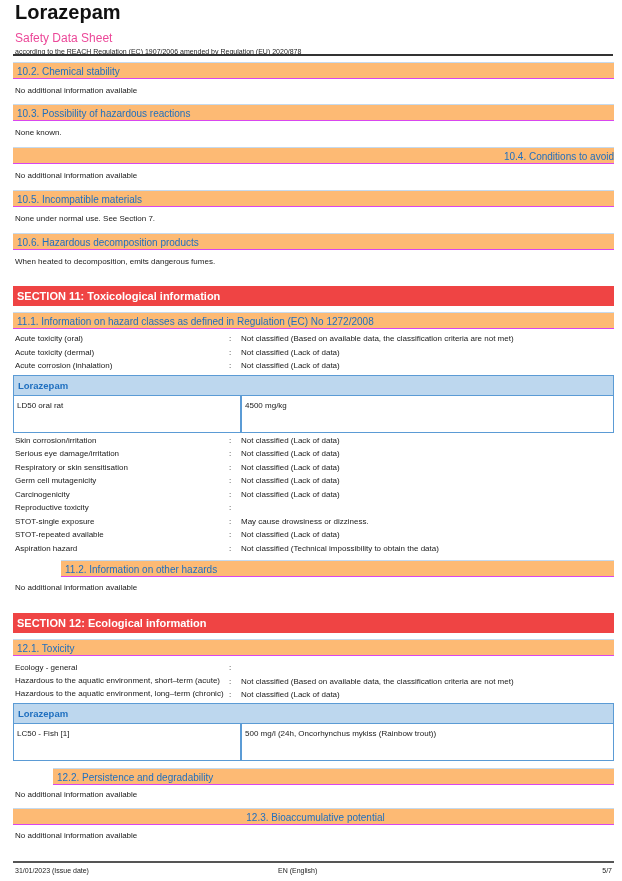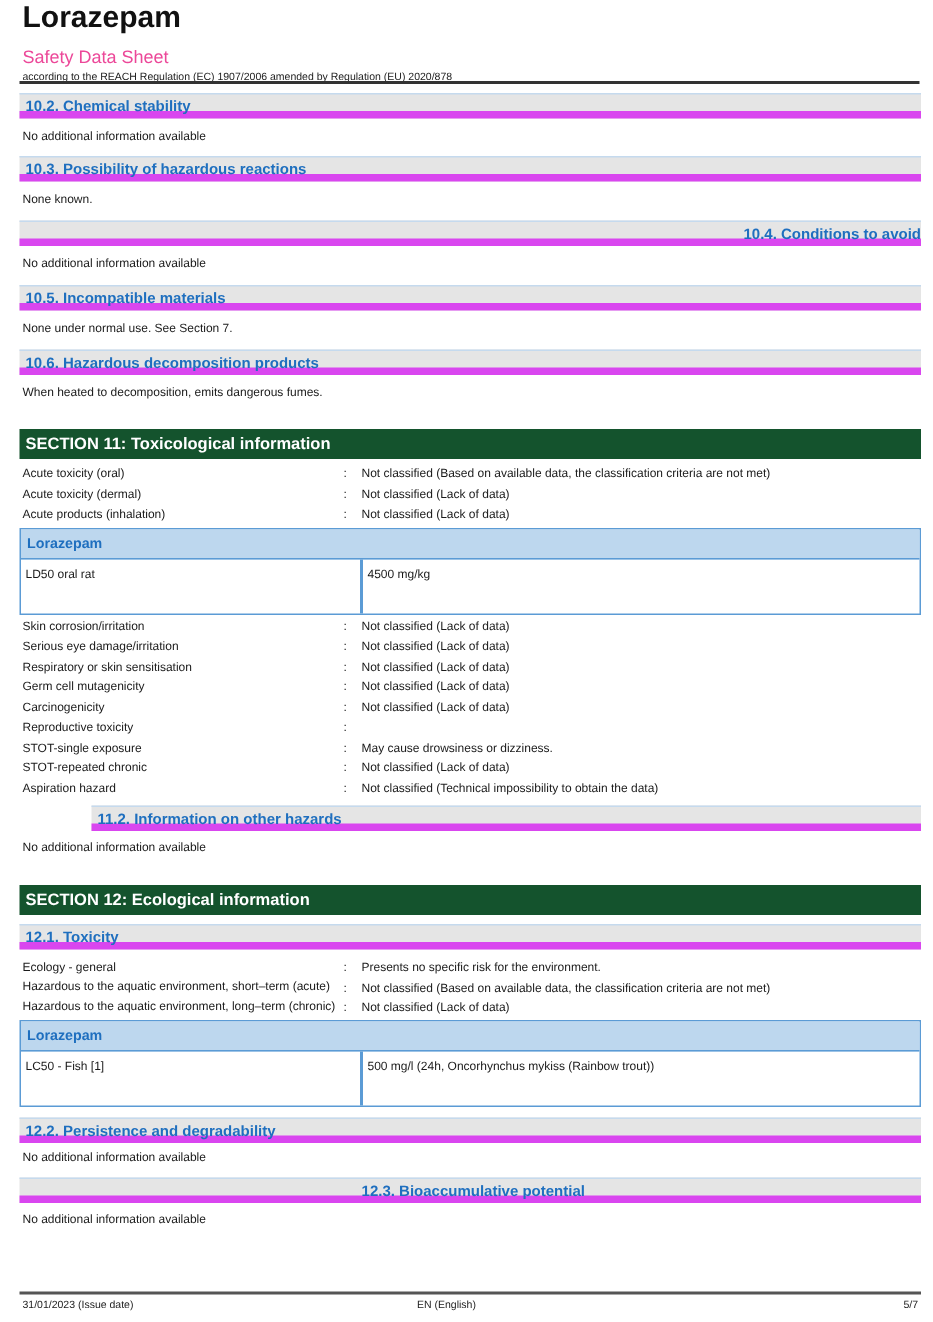--- a/index.html
+++ b/index.html
@@ -8,26 +8,26 @@
 
   .header { position: absolute; left: 15px; top: 0; width: 600px; }
   .title { font-size: 20px; font-weight: bold; line-height: 22px; margin-top: 1px; color: #111; }
   .subtitle { font-size: 12px; line-height: 16px; margin-top: 7px; color: #ec4899; }
   .regline { font-size: 7px; line-height: 10px; margin-top: 1px; color: #222; }
   .header-rule { position: absolute; left: 13px; top: 54px; width: 600px; height: 2px; background: #333; }
 
   .content { position: absolute; left: 13px; top: 62px; width: 601px; }
 
   .sub-band {
-    background: #e5e5e5; color: #1f6fbf; font-weight: bold; font-size: 10px;
+    background: #fdba74; color: #1f6fbf; font-weight: normal; font-size: 10px;
     height: 17px; line-height: 17px; padding-left: 4px;
-    border-top: 1px solid #c5daee; border-bottom: 5px solid #d946ef;
+    border-top: 1px solid #c5daee; border-bottom: 1px solid #d946ef;
   }
   .sec-band {
-    background: #14532d; color: #ffffff; font-weight: bold; font-size: 11px;
+    background: #ef4444; color: #ffffff; font-weight: bold; font-size: 11px;
     height: 20px; line-height: 20px; padding-left: 4px;
   }
   .para { font-size: 8px; line-height: 10px; padding-left: 2px; color: #1a1a1a; }
 
   .kv-row { display: flex; font-size: 8px; line-height: 13.5px; color: #1a1a1a; }
   .kv-row .k { width: 216px; padding-left: 2px; }
   .kv-row .sep { width: 12px; }
   .kv-row .v { flex: 1; }
   .kv-row.wrap .k { line-height: 12px; }
 
@@ -68,34 +68,35 @@
   <div class="sub-band" style="margin-top:9px;text-align:right;">10.4. Conditions to avoid</div>
   <div class="para" style="margin-top:7px;">No additional information available</div>
 
   <div class="sub-band" style="margin-top:9px;">10.5. Incompatible materials</div>
   <div class="para" style="margin-top:7px;">None under normal use. See Section 7.</div>
 
   <div class="sub-band" style="margin-top:9px;">10.6. Hazardous decomposition products</div>
   <div class="para" style="margin-top:7px;">When heated to decomposition, emits dangerous fumes.</div>
 
   <div class="sec-band" style="margin-top:19px;">SECTION 11: Toxicological information</div>
+  <div class="sub-band" style="margin-top:6px;">11.1. Information on hazard classes as defined in Regulation (EC) No 1272/2008</div>
 
   <div style="margin-top:3px;">
     <div class="kv-row">
       <span class="k">Acute toxicity (oral)</span>
       <span class="sep">:</span>
       <span class="v">Not classified (Based on available data, the classification criteria are not met)</span>
     </div>
     <div class="kv-row">
       <span class="k">Acute toxicity (dermal)</span>
       <span class="sep">:</span>
       <span class="v">Not classified (Lack of data)</span>
     </div>
     <div class="kv-row">
-      <span class="k">Acute products (inhalation)</span>
+      <span class="k">Acute corrosion (inhalation)</span>
       <span class="sep">:</span>
       <span class="v">Not classified (Lack of data)</span>
     </div>
   </div>
 
   <div class="subst-table" style="margin-top:2px;">
     <div class="subst-head">Lorazepam</div>
     <div class="subst-row">
       <span class="c1">LD50 oral rat</span>
       <span class="c2">4500 mg/kg</span>
@@ -131,42 +132,41 @@
     <div class="kv-row">
       <span class="k">Reproductive toxicity</span>
       <span class="sep">:</span>
     </div>
     <div class="kv-row">
       <span class="k">STOT-single exposure</span>
       <span class="sep">:</span>
       <span class="v">May cause drowsiness or dizziness.</span>
     </div>
     <div class="kv-row">
-      <span class="k">STOT-repeated chronic</span>
+      <span class="k">STOT-repeated available</span>
       <span class="sep">:</span>
       <span class="v">Not classified (Lack of data)</span>
     </div>
     <div class="kv-row">
       <span class="k">Aspiration hazard</span>
       <span class="sep">:</span>
       <span class="v">Not classified (Technical impossibility to obtain the data)</span>
     </div>
   </div>
 
   <div class="sub-band" style="margin-top:5px;margin-left:48px;">11.2. Information on other hazards</div>
   <div class="para" style="margin-top:6px;">No additional information available</div>
 
   <div class="sec-band" style="margin-top:20px;">SECTION 12: Ecological information</div>
   <div class="sub-band" style="margin-top:6px;">12.1. Toxicity</div>
 
   <div style="margin-top:5px;">
     <div class="kv-row">
       <span class="k">Ecology - general</span>
       <span class="sep">:</span>
-      <span class="v">Presents no specific risk for the environment.</span>
     </div>
     <div class="kv-row wrap">
       <span class="k">Hazardous to the aquatic environment, short–term (acute)</span>
       <span class="sep">:</span>
       <span class="v">Not classified (Based on available data, the classification criteria are not met)</span>
     </div>
     <div class="kv-row wrap">
       <span class="k">Hazardous to the aquatic environment, long–term (chronic)</span>
       <span class="sep">:</span>
       <span class="v">Not classified (Lack of data)</span>
@@ -174,21 +174,21 @@
   </div>
 
   <div class="subst-table" style="margin-top:1px;">
     <div class="subst-head">Lorazepam</div>
     <div class="subst-row">
       <span class="c1">LC50 - Fish [1]</span>
       <span class="c2">500 mg/l (24h, Oncorhynchus mykiss (Rainbow trout))</span>
     </div>
   </div>
 
-  <div class="sub-band" style="margin-top:7px;">12.2. Persistence and degradability</div>
+  <div class="sub-band" style="margin-top:7px;margin-left:40px;">12.2. Persistence and degradability</div>
   <div class="para" style="margin-top:5px;">No additional information available</div>
   <div class="sub-band" style="margin-top:8px;text-align:center;">12.3. Bioaccumulative potential</div>
   <div class="para" style="margin-top:6px;">No additional information available</div>
 </div>
 
 <div class="footer-rule"></div>
 <div class="footer">
   <span class="f-left">31/01/2023 (Issue date)</span>
   <span class="f-mid">EN (English)</span>
   <span class="f-right">5/7</span>

